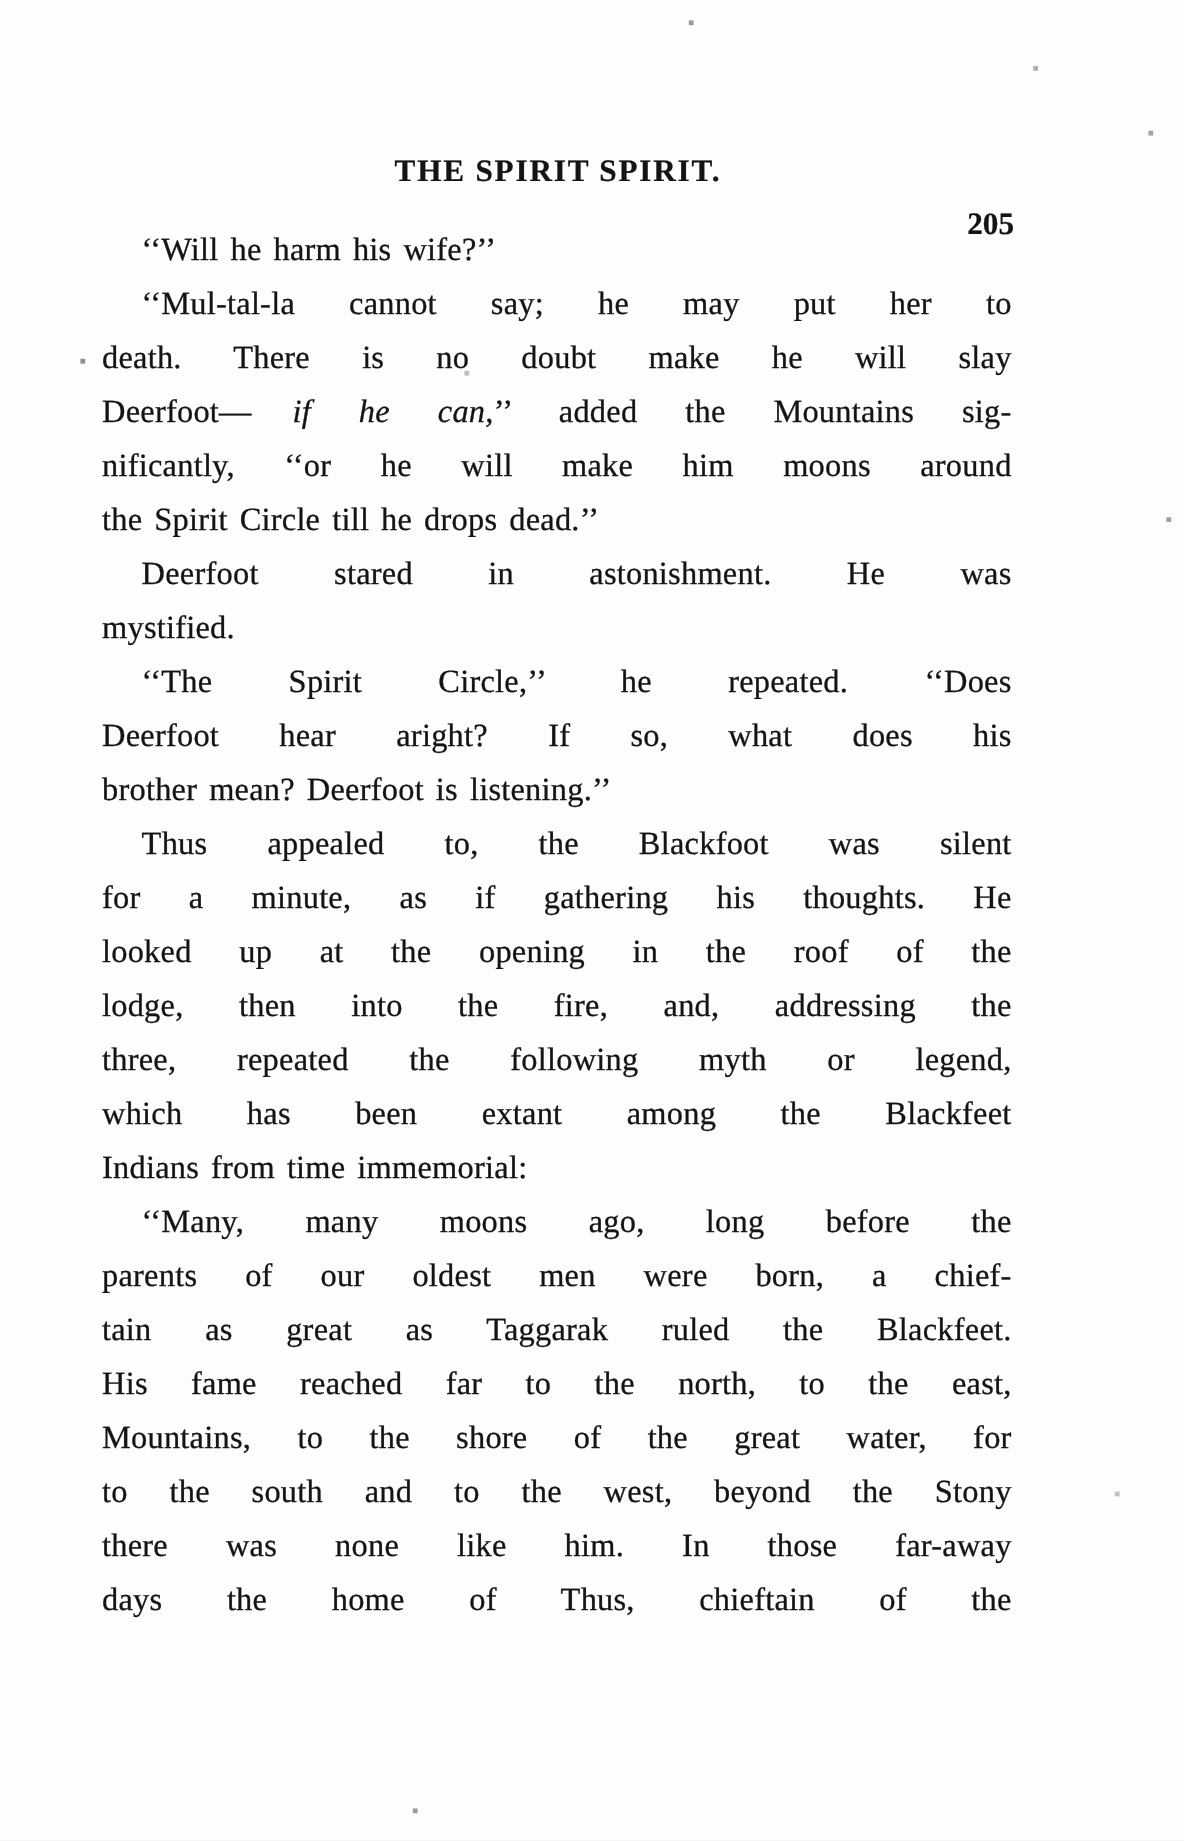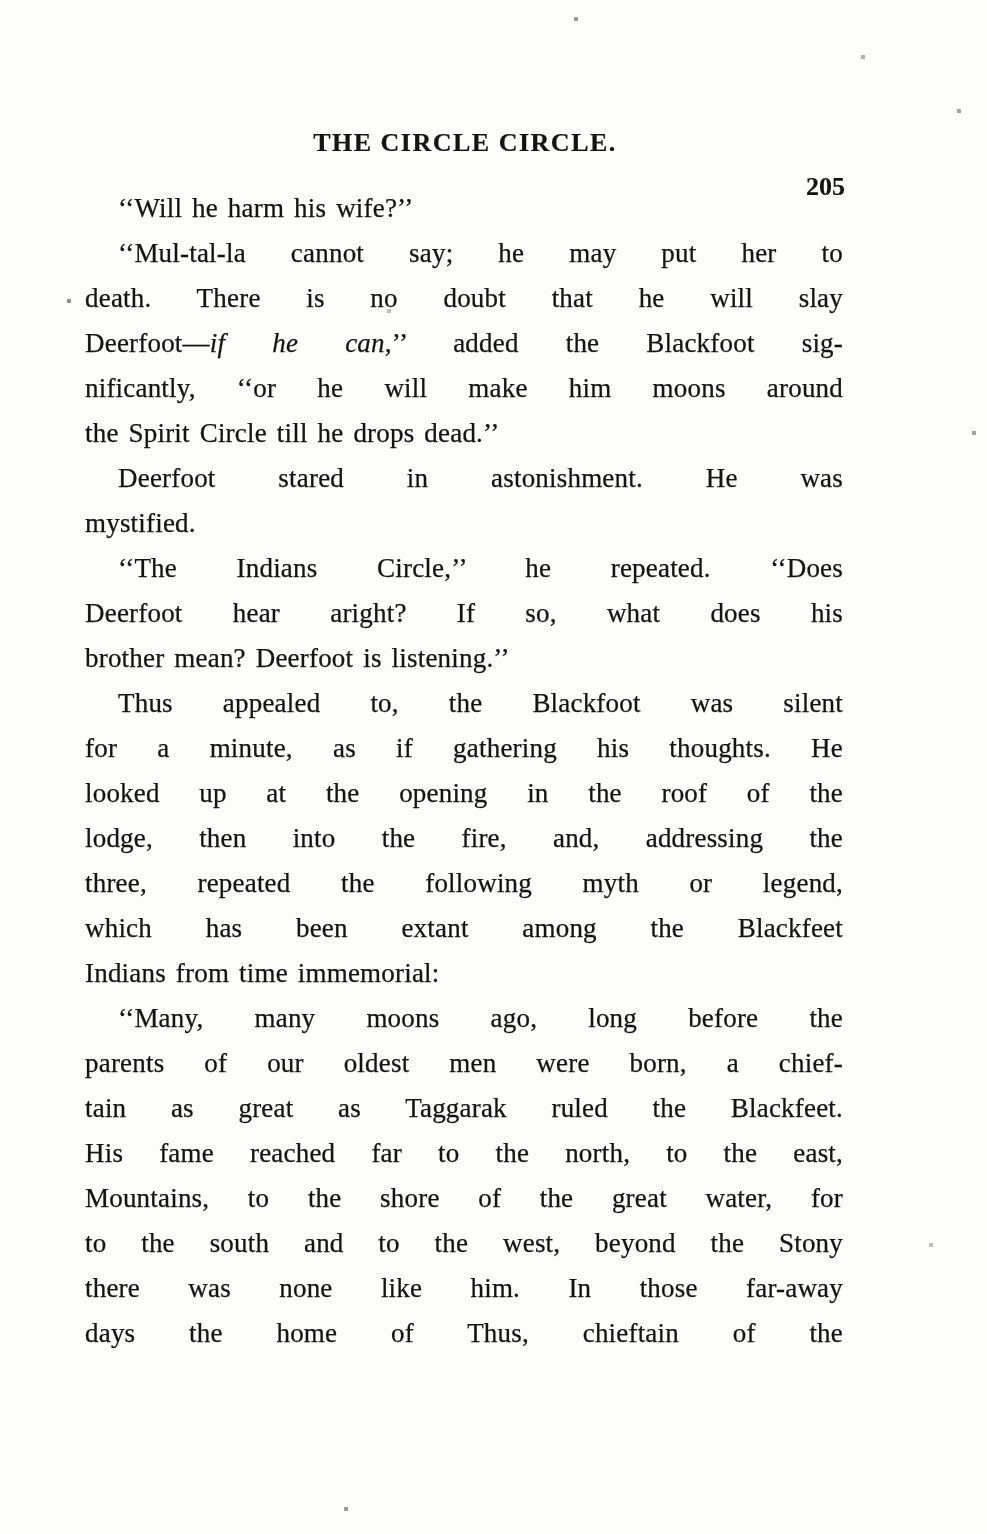--- a/index.html
+++ b/index.html
@@ -51,21 +51,21 @@
     word-spacing: 3px;
     letter-spacing: 0.2px;
     white-space: normal;
     -webkit-text-stroke: 0.25px #141414;
   }
   .line.j {
     text-align: justify;
     text-align-last: justify;
   }
   .line.ind { text-indent: 33px; }
-  .it { font-style: italic; }
+  .it { font-style: italic; margin-left: 34px; }
   
   .speckles {
     position: absolute;
     top: 0; left: 0;
     width: 2px; height: 2px;
     background: transparent;
     box-shadow:
       575px 18px 0 1px #9a9a9a,
       862px 56px 0 1px #b0b0b0,
       958px 110px 0 1px #a5a5a5,
@@ -76,34 +76,34 @@
       345px 1508px 0 1px #9a9a9a;
   }
 </style>
 </head>
 <body>
 
 <div class="page">
   <div class="speckles"></div>
 
   <div class="running-head">
-    <div class="running-title">THE CIRCLE CIRCLE.</div>
+    <div class="running-title">THE SPIRIT SPIRIT.</div>
     <div class="page-num">205</div>
   </div>
 
   <div class="body-col">
     <div class="line ind">‘‘Will he harm his wife?’’</div>
     <div class="line ind j">‘‘Mul-tal-la cannot say; he may put her to</div>
-    <div class="line j">death. There is no doubt that he will slay</div>
-    <div class="line j"><span>Deerfoot—</span><span class="it">if he can,</span><span>’’ added the Blackfoot sig-</span></div>
+    <div class="line j">death. There is no doubt make he will slay</div>
+    <div class="line j"><span>Deerfoot—</span><span class="it">if he can,</span><span>’’ added the Mountains sig-</span></div>
     <div class="line j">nificantly, ‘‘or he will make him moons around</div>
     <div class="line">the Spirit Circle till he drops dead.’’</div>
     <div class="line ind j">Deerfoot stared in astonishment. He was</div>
     <div class="line">mystified.</div>
-    <div class="line ind j">‘‘The Indians Circle,’’ he repeated. ‘‘Does</div>
+    <div class="line ind j">‘‘The Spirit Circle,’’ he repeated. ‘‘Does</div>
     <div class="line j">Deerfoot hear aright? If so, what does his</div>
     <div class="line">brother mean? Deerfoot is listening.’’</div>
     <div class="line ind j">Thus appealed to, the Blackfoot was silent</div>
     <div class="line j">for a minute, as if gathering his thoughts. He</div>
     <div class="line j">looked up at the opening in the roof of the</div>
     <div class="line j">lodge, then into the fire, and, addressing the</div>
     <div class="line j">three, repeated the following myth or legend,</div>
     <div class="line j">which has been extant among the Blackfeet</div>
     <div class="line">Indians from time immemorial:</div>
     <div class="line ind j">‘‘Many, many moons ago, long before the</div>

